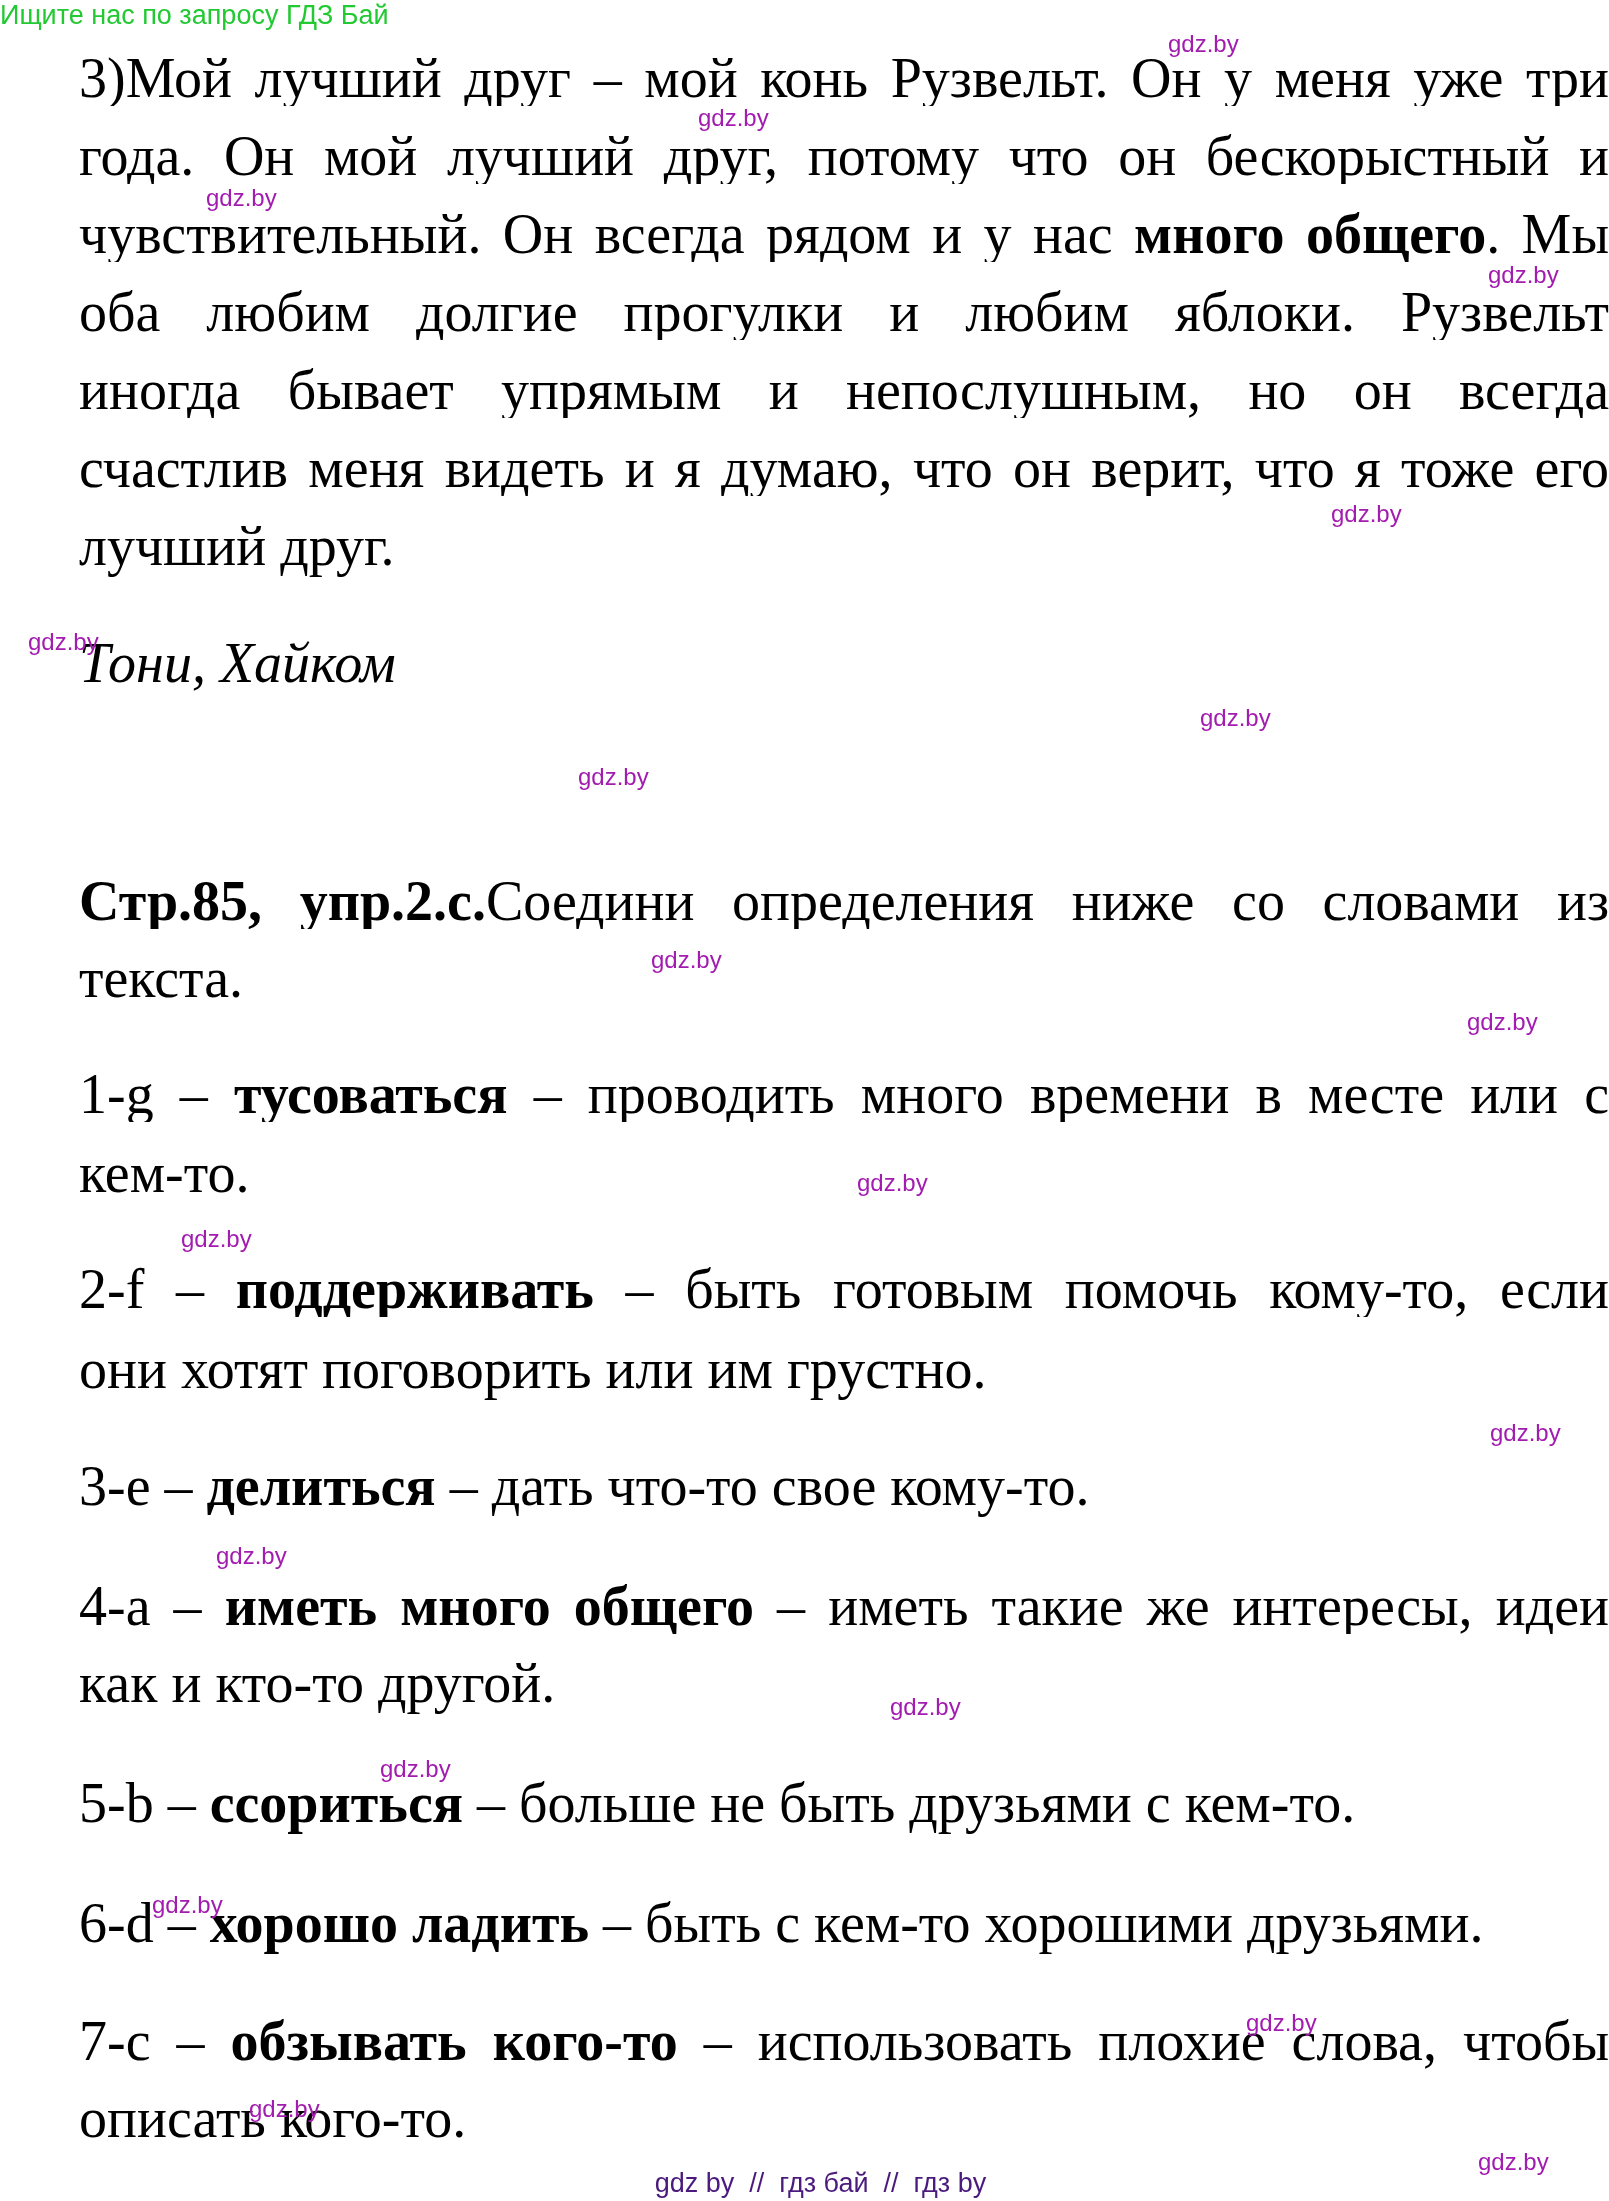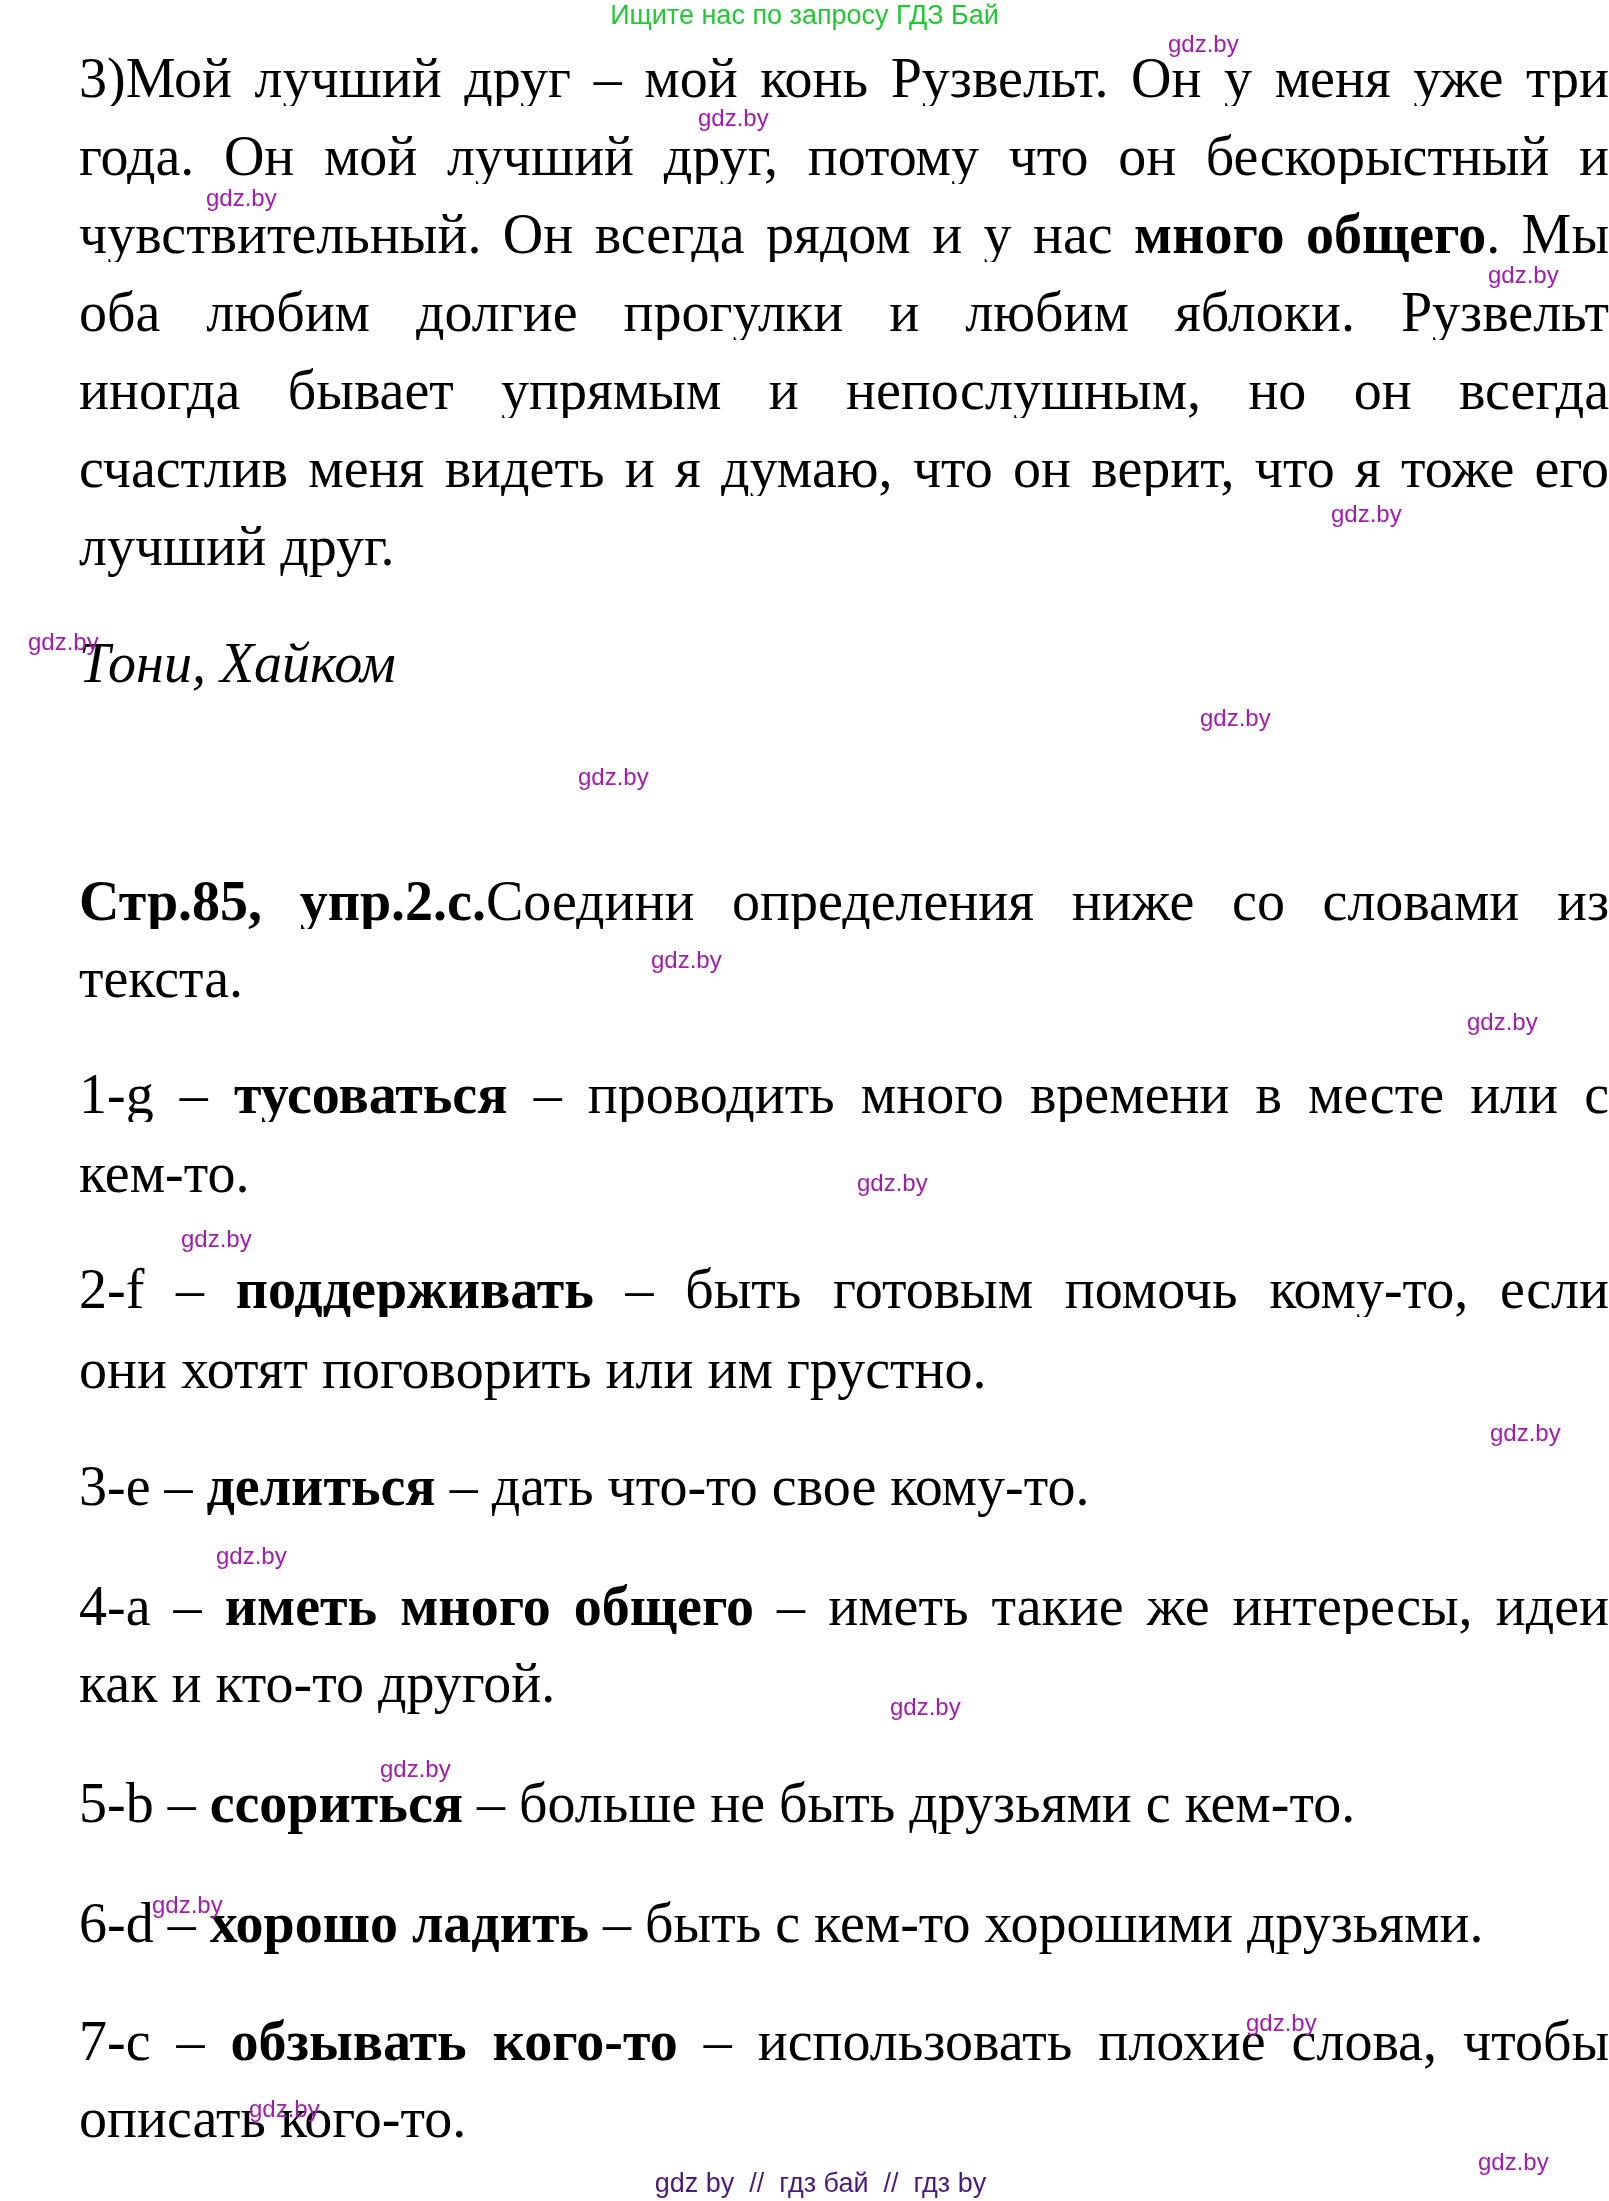--- a/index.html
+++ b/index.html
@@ -1,19 +1,19 @@
 <!DOCTYPE html>
 <html><head>
 <meta charset="utf-8">
 <style>
   html, body { margin: 0; padding: 0; background: #ffffff; }
   body { width: 1609px; height: 2201px; position: relative; overflow: hidden; }
   .page { position: absolute; left: 0; top: 0; width: 1609px; height: 2201px; background: #fff; }
   .header {
-    position: absolute; left: 0; top: 0; width: 1609px; text-align: center;
+    position: absolute; left: 0; top: 0; width: 1609px; text-align: left;
     font-family: "Liberation Sans", sans-serif; font-size: 27px; line-height: 30px;
     color: #22c932;
   }
   .footer {
     position: absolute; left: 0; top: 2168px; width: 1609px; text-align: center;
     font-family: "Liberation Sans", sans-serif; font-size: 27px; line-height: 30px;
     color: #4b1a7d;
     margin-left: 16px;
   }
   .line {

